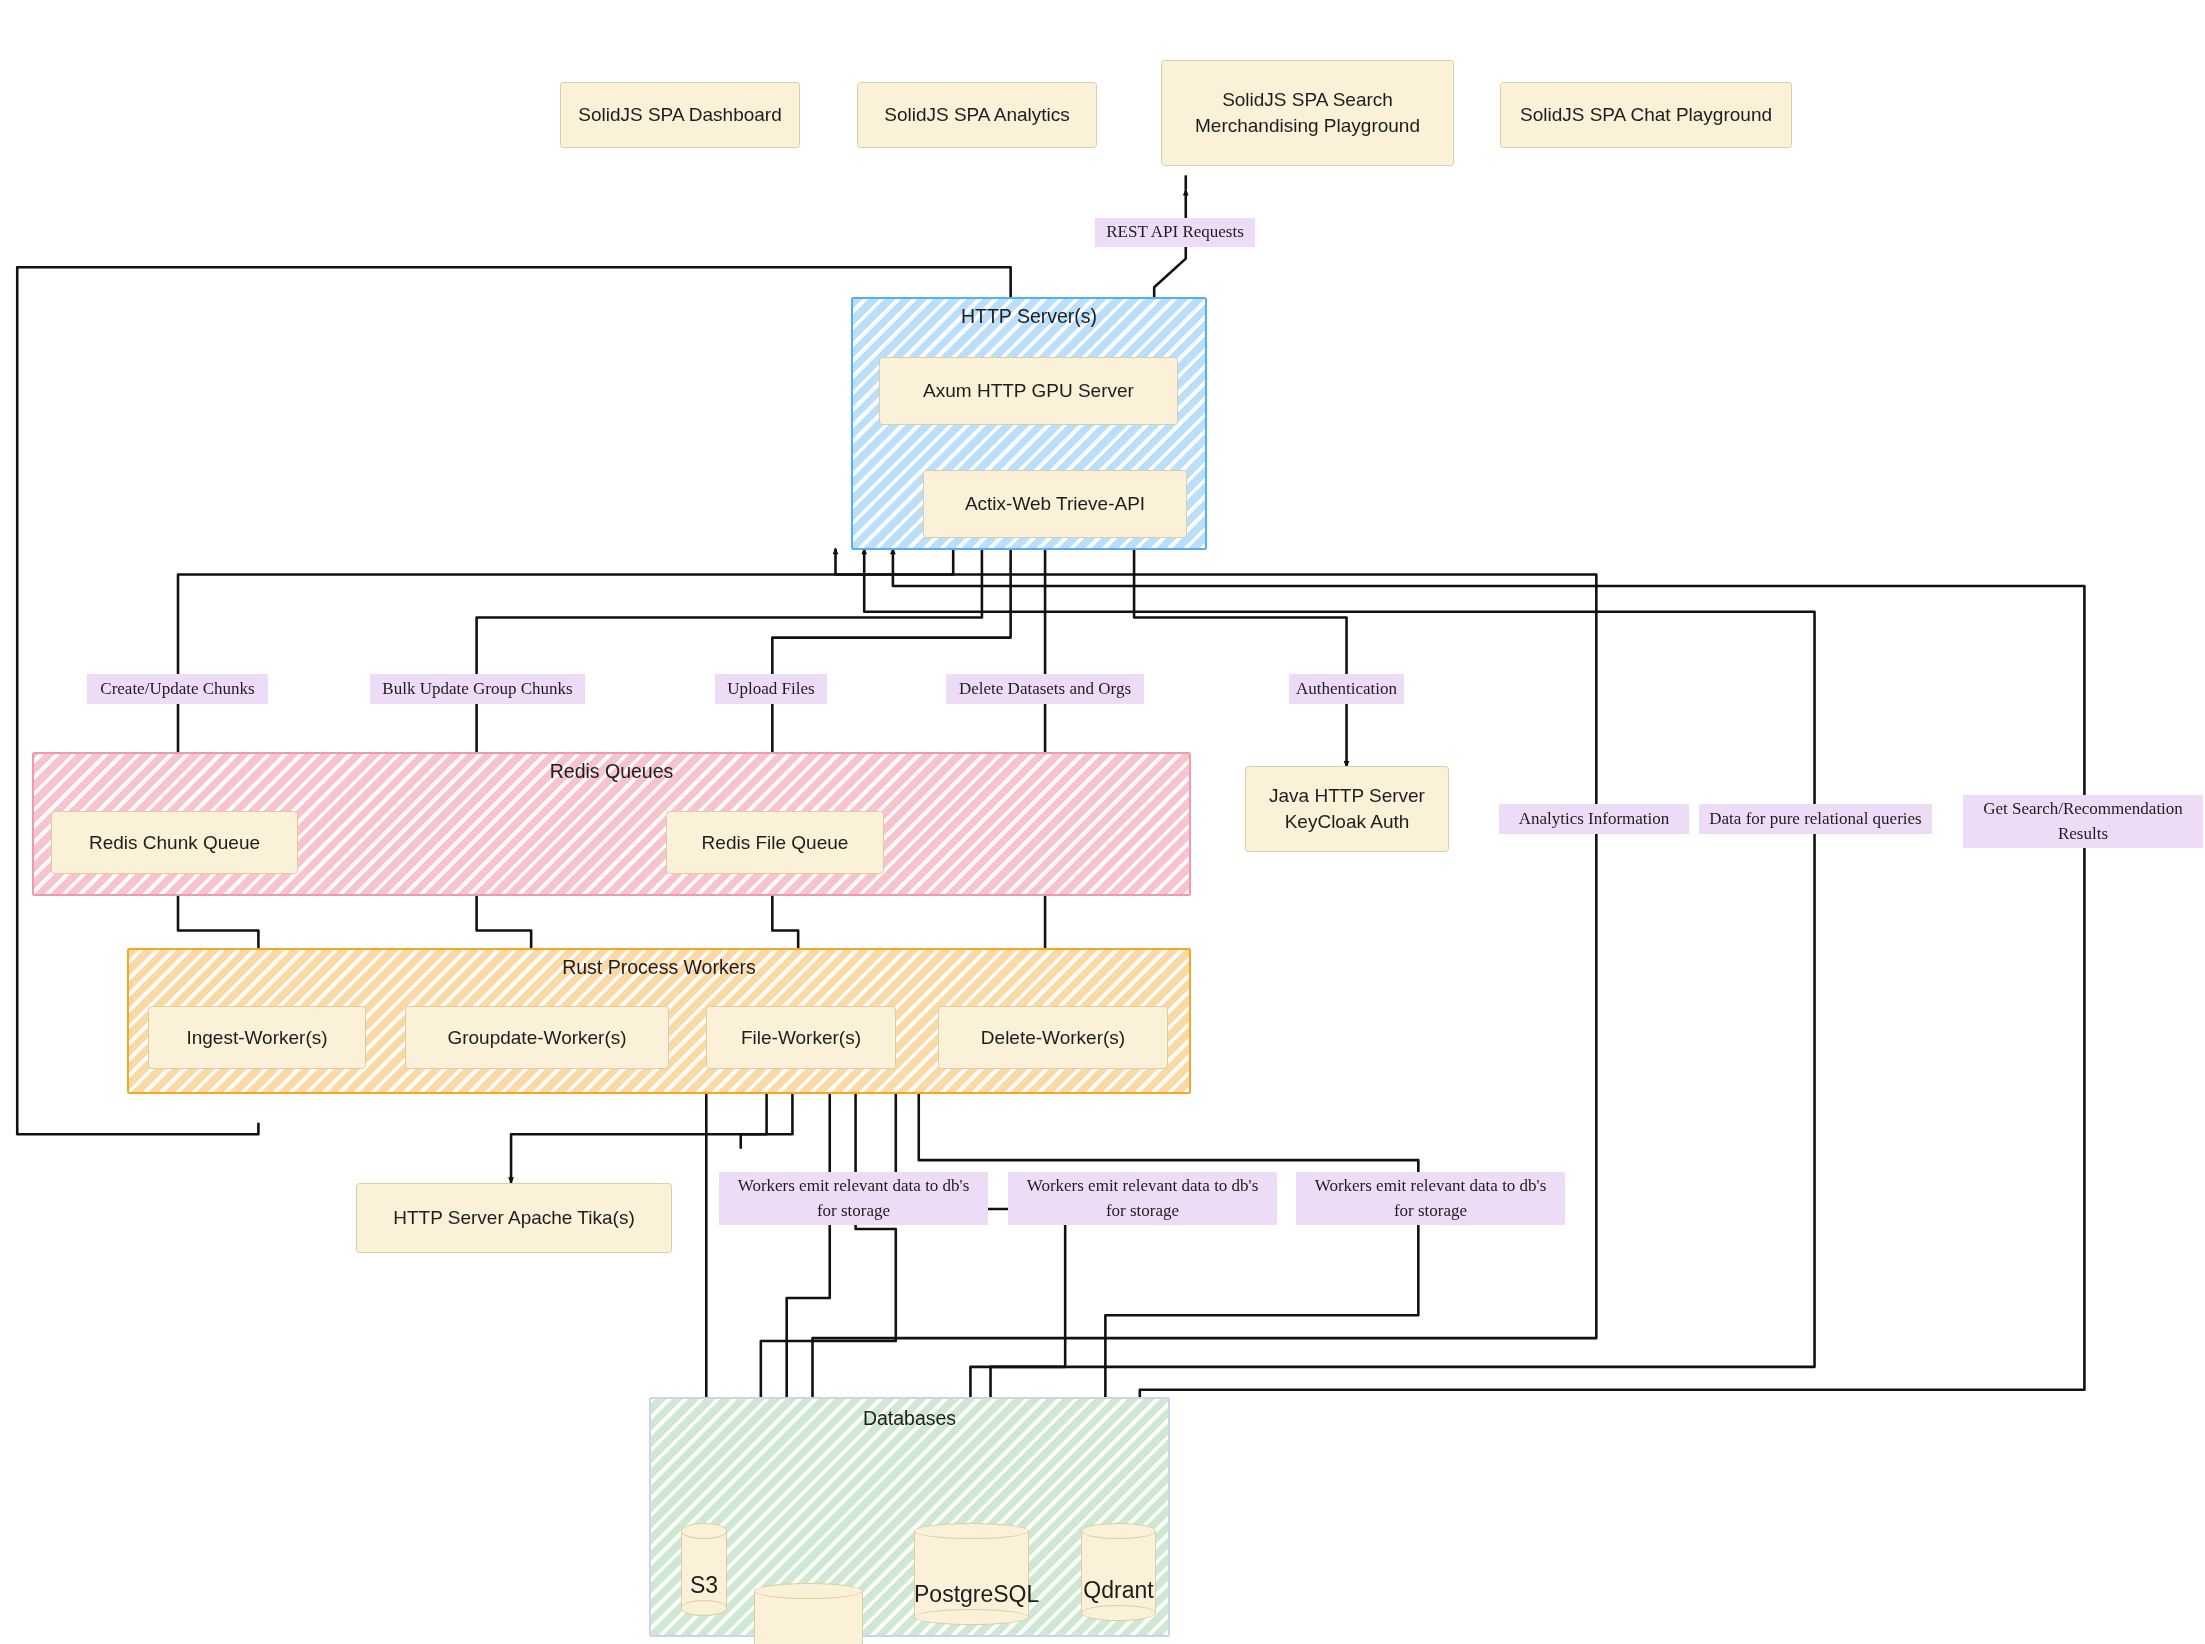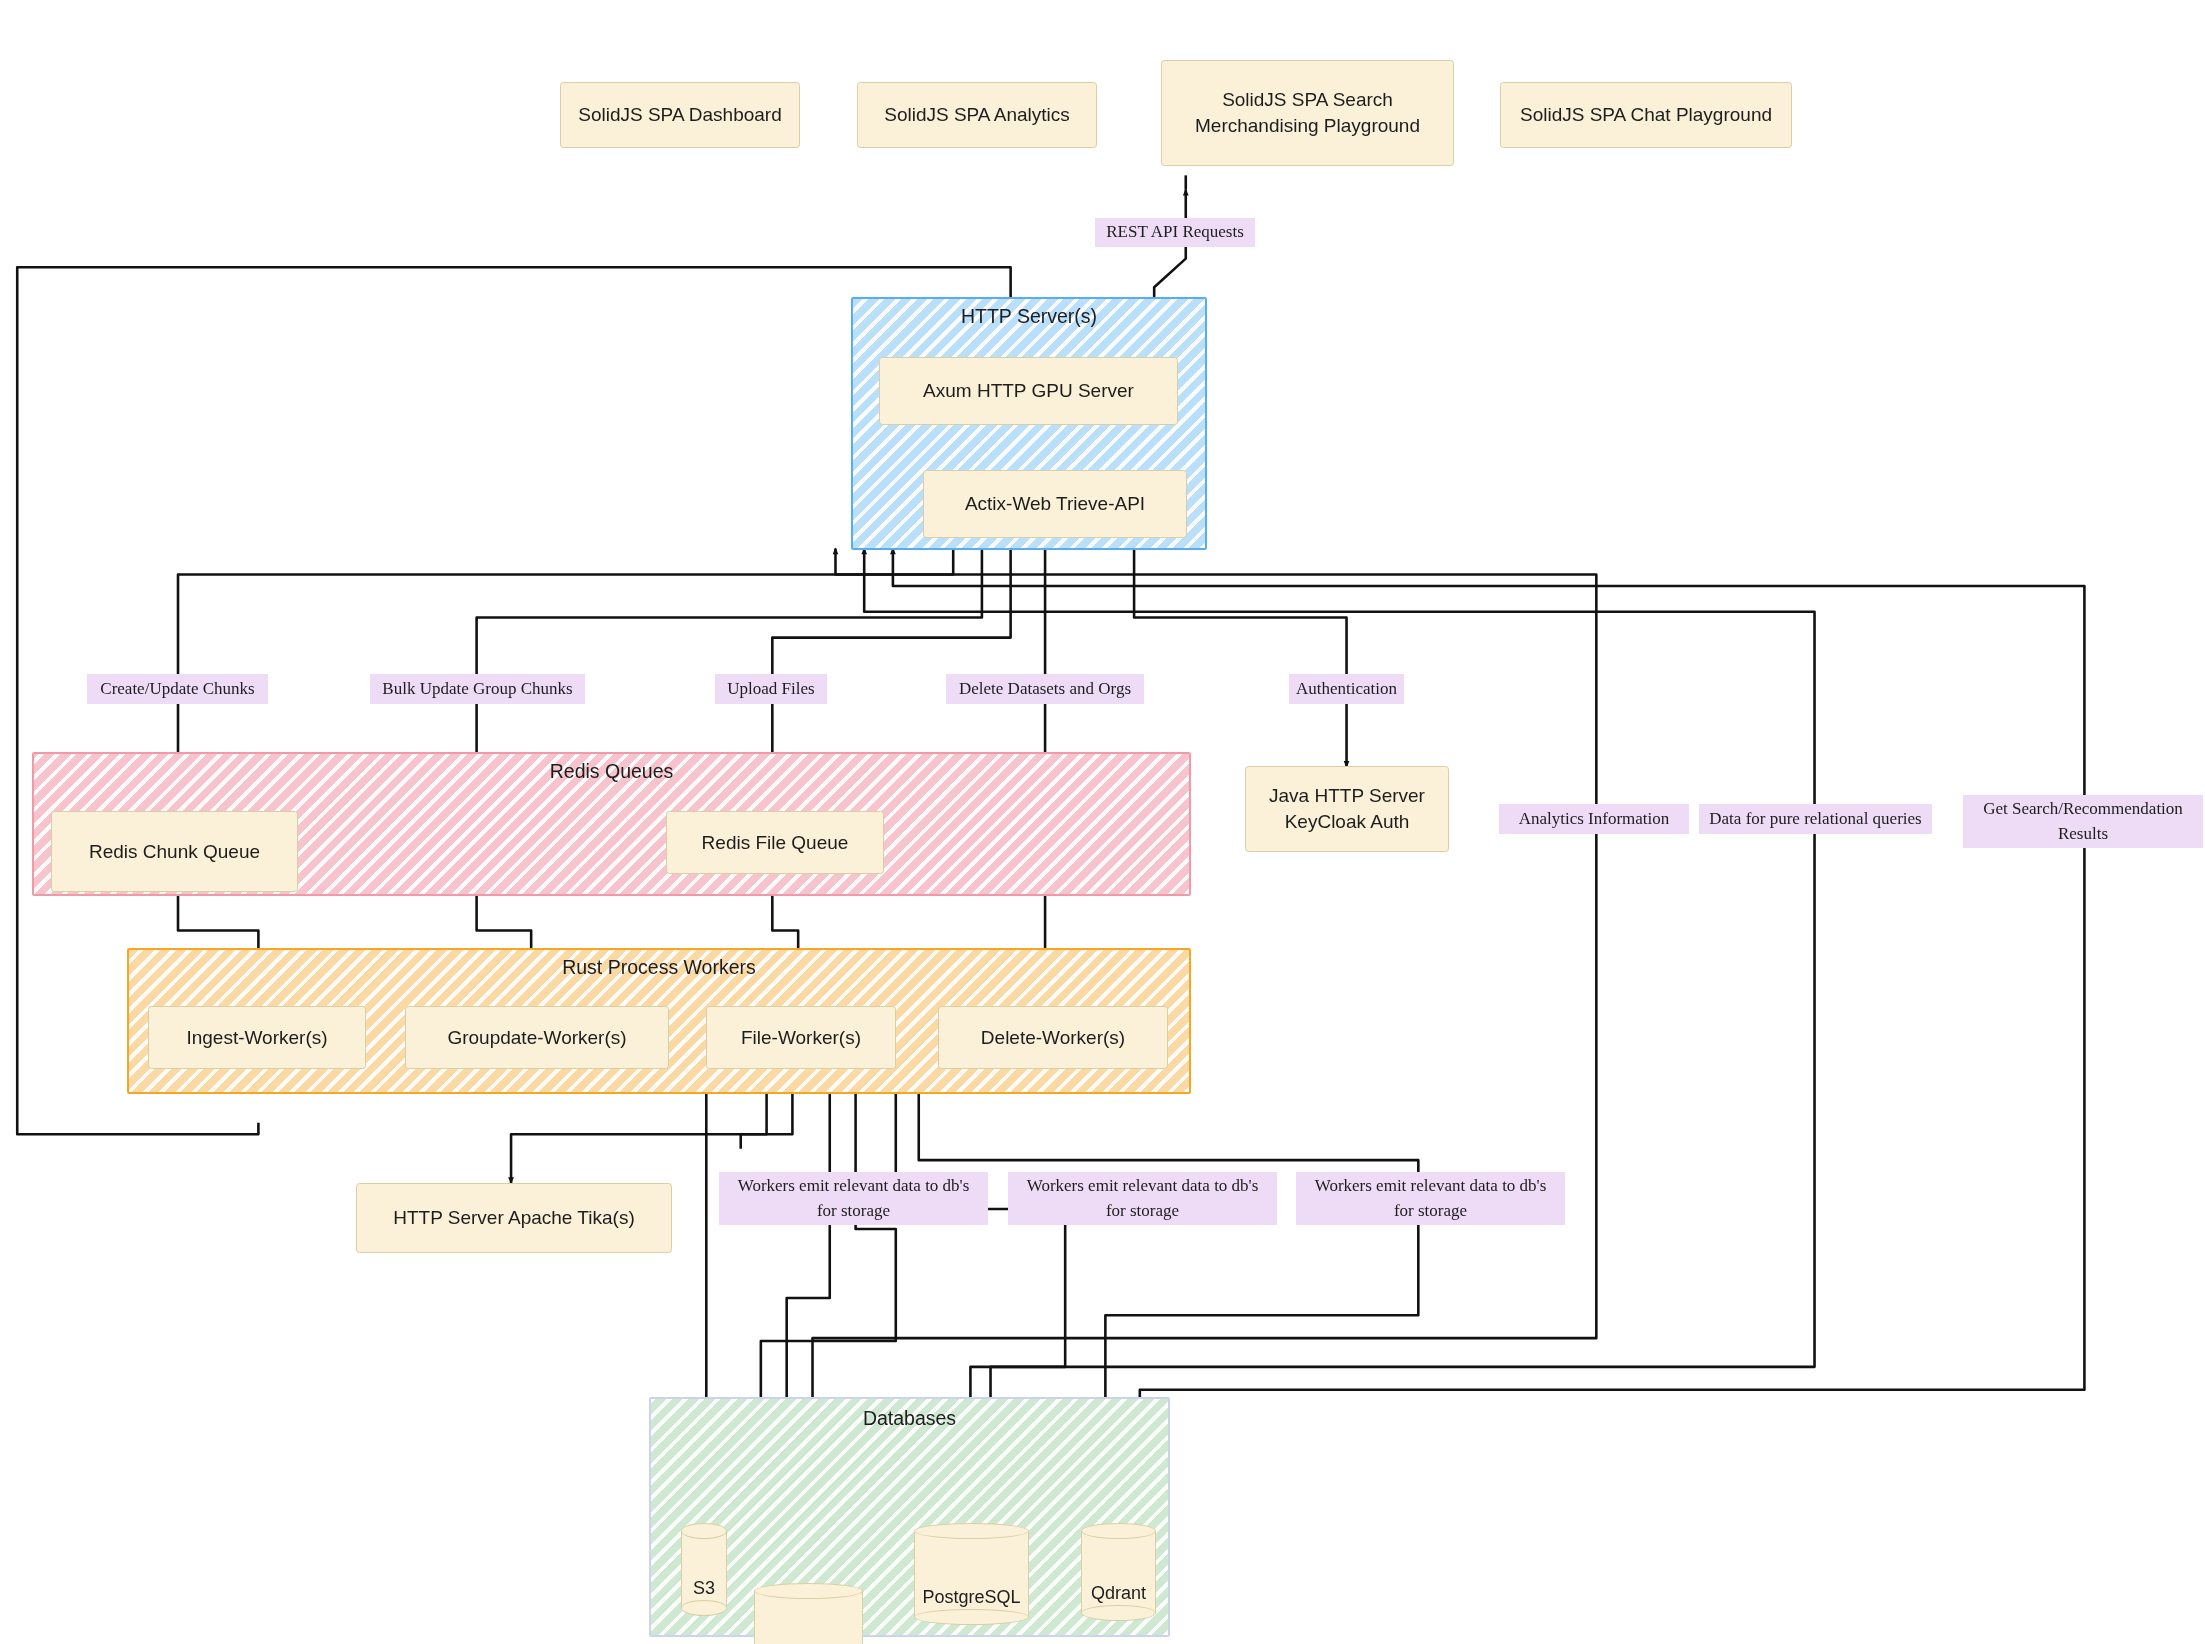--- a/index.html
+++ b/index.html
@@ -127,21 +127,21 @@
     box-sizing: border-box;
   }
   .cyl .top { top: 0; }
   .cyl .bot { bottom: 0; }
   .cyl .cyl-label {
     position: absolute;
     left: 0; right: 0;
     bottom: 17px;
     text-align: center;
     color: #1d1d1d;
-    font-size: 18px;
+    font-size: 23px;
     font-family: "Liberation Sans", sans-serif;
     white-space: nowrap;
   }
   
   .elabel {
     position: absolute;
     box-sizing: border-box;
     background: #eedcf7;
     color: #1d1d1d;
     font-size: 17px;
@@ -229,21 +229,21 @@
 
   <div class="cluster c-blue" style="left:851px; top:297px; width:356px; height:253px;">
     <div class="cluster-title" style="top:5.7px;">HTTP Server(s)</div>
   </div>
   <div class="node" style="left:879px; top:357px; width:299px; height:68px;">Axum HTTP GPU Server</div>
   <div class="node" style="left:923px; top:470px; width:264px; height:68px;">Actix-Web Trieve-API</div>
 
   <div class="cluster c-pink" style="left:32px; top:752px; width:1159px; height:144px;">
     <div class="cluster-title" style="top:5.7px;">Redis Queues</div>
   </div>
-  <div class="node" style="left:51px; top:811px; width:247px; height:81px;">Redis Chunk Queue</div>
+  <div class="node" style="left:51px; top:811px; width:247px; height:63px;">Redis Chunk Queue</div>
   <div class="node" style="left:666px; top:811px; width:218px; height:63px;">Redis File Queue</div>
 
   <div class="cluster c-orange" style="left:127px; top:948px; width:1064px; height:146px;">
     <div class="cluster-title" style="top:5.7px;">Rust Process Workers</div>
   </div>
   <div class="node" style="left:148px; top:1006px; width:218px; height:63px;">Ingest-Worker(s)</div>
   <div class="node" style="left:405px; top:1006px; width:264px; height:63px;">Groupdate-Worker(s)</div>
   <div class="node" style="left:706px; top:1006px; width:190px; height:63px;">File-Worker(s)</div>
   <div class="node" style="left:938px; top:1006px; width:230px; height:63px;">Delete-Worker(s)</div>
 

